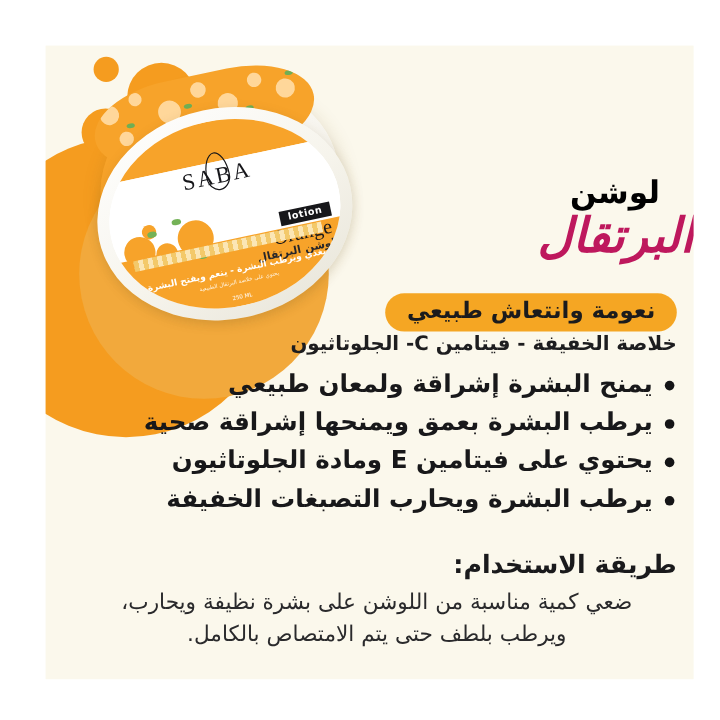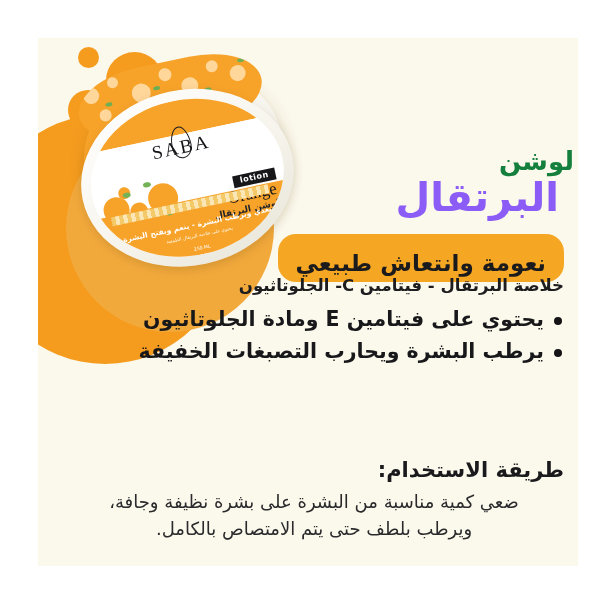--- a/index.html
+++ b/index.html
@@ -269,47 +269,48 @@
   .content {
     position: absolute;
     right: 0;
     top: 0;
     width: 540px;
     height: 528px;
   }
 
   .title-small {
     position: absolute;
-    right: 4px;
+    right: 28px;
     top: 108px;
     font-size: 26px;
     font-weight: bold;
-    color: #15803d;
+    color: #000000;
     letter-spacing: -.5px;
   }
   .title-big {
     position: absolute;
-    right: 19px;
+    right: 0;
     top: 136px;
     font-size: 40px;
     font-weight: bold;
-    color: #8b5cf6;
+    color: #be185d;
     letter-spacing: -1px;
+    font-style: italic;
   }
 
   .tagline {
     position: absolute;
     right: 14px;
-    top: 196px;
+    top: 206px;
     background: #f5a623;
     color: #1b1b1d;
-    font-size: 23px;
+    font-size: 19px;
     font-weight: bold;
     border-radius: 18px;
-    padding: 16px 18px 6px 18px;
+    padding: 4px 18px 6px 18px;
     white-space: nowrap;
   }
 
   .ingredients {
     position: absolute;
     right: 14px;
     top: 238px;
     font-size: 16.5px;
     font-weight: bold;
     color: #1d1d1f;
@@ -447,29 +448,31 @@
 
     </div>
 
     <div class="content">
 
       <div class="title-small">لوشن</div>
       <div class="title-big">البرتقال</div>
 
       <div class="tagline">نعومة وانتعاش طبيعي</div>
 
-      <div class="ingredients">خلاصة البرتقال - فيتامين C- الجلوتاثيون</div>
+      <div class="ingredients">خلاصة الخفيفة - فيتامين C- الجلوتاثيون</div>
 
       <ul class="bullets">
+        <li>يمنح البشرة إشراقة ولمعان طبيعي</li>
+        <li>يرطب البشرة بعمق ويمنحها إشراقة صحية</li>
         <li>يحتوي على فيتامين E ومادة الجلوتاثيون</li>
         <li>يرطب البشرة ويحارب التصبغات الخفيفة</li>
       </ul>
 
       <div class="usage-title">طريقة الاستخدام:</div>
       <div class="usage-body">
-        <div>ضعي كمية مناسبة من البشرة على بشرة نظيفة وجافة،</div>
+        <div>ضعي كمية مناسبة من اللوشن على بشرة نظيفة ويحارب،</div>
         <div>ويرطب بلطف حتى يتم الامتصاص بالكامل.</div>
       </div>
 
     </div>
 
   </div>
 </div>
 
 </body></html>

